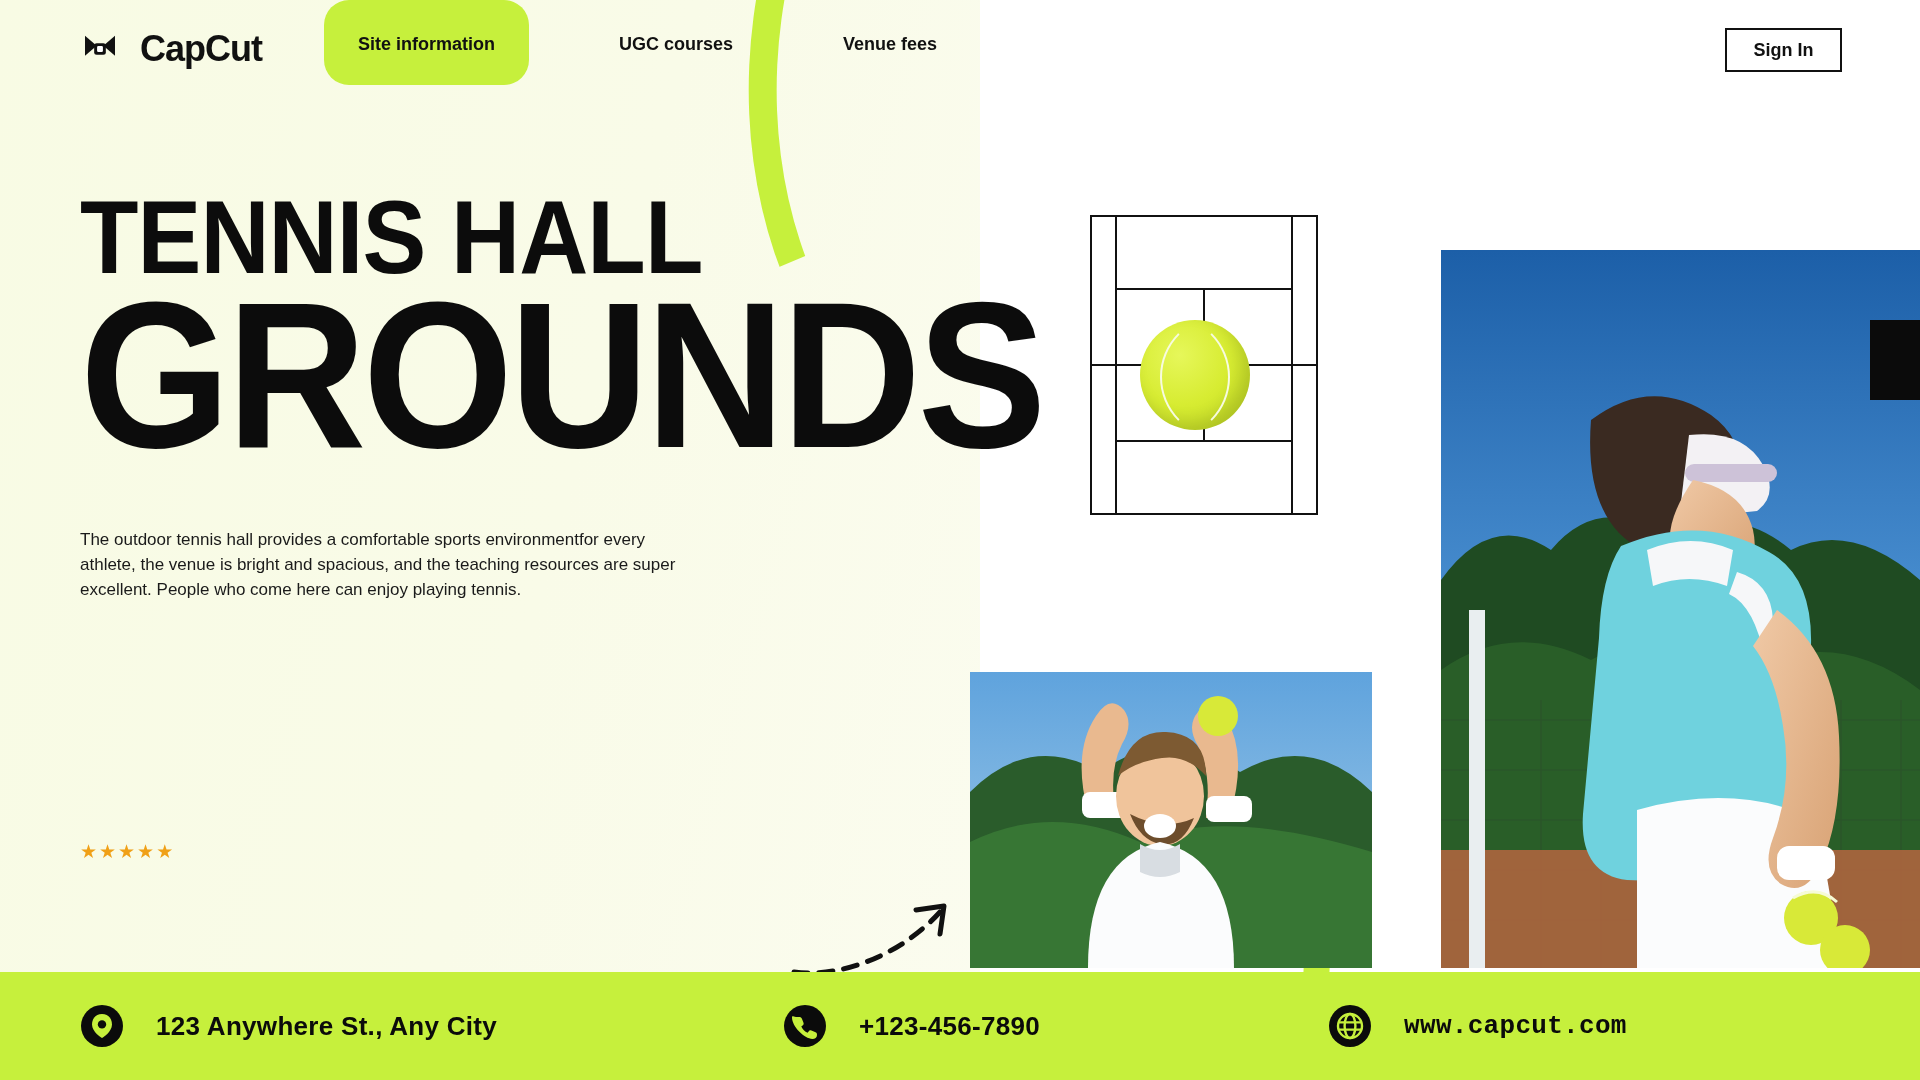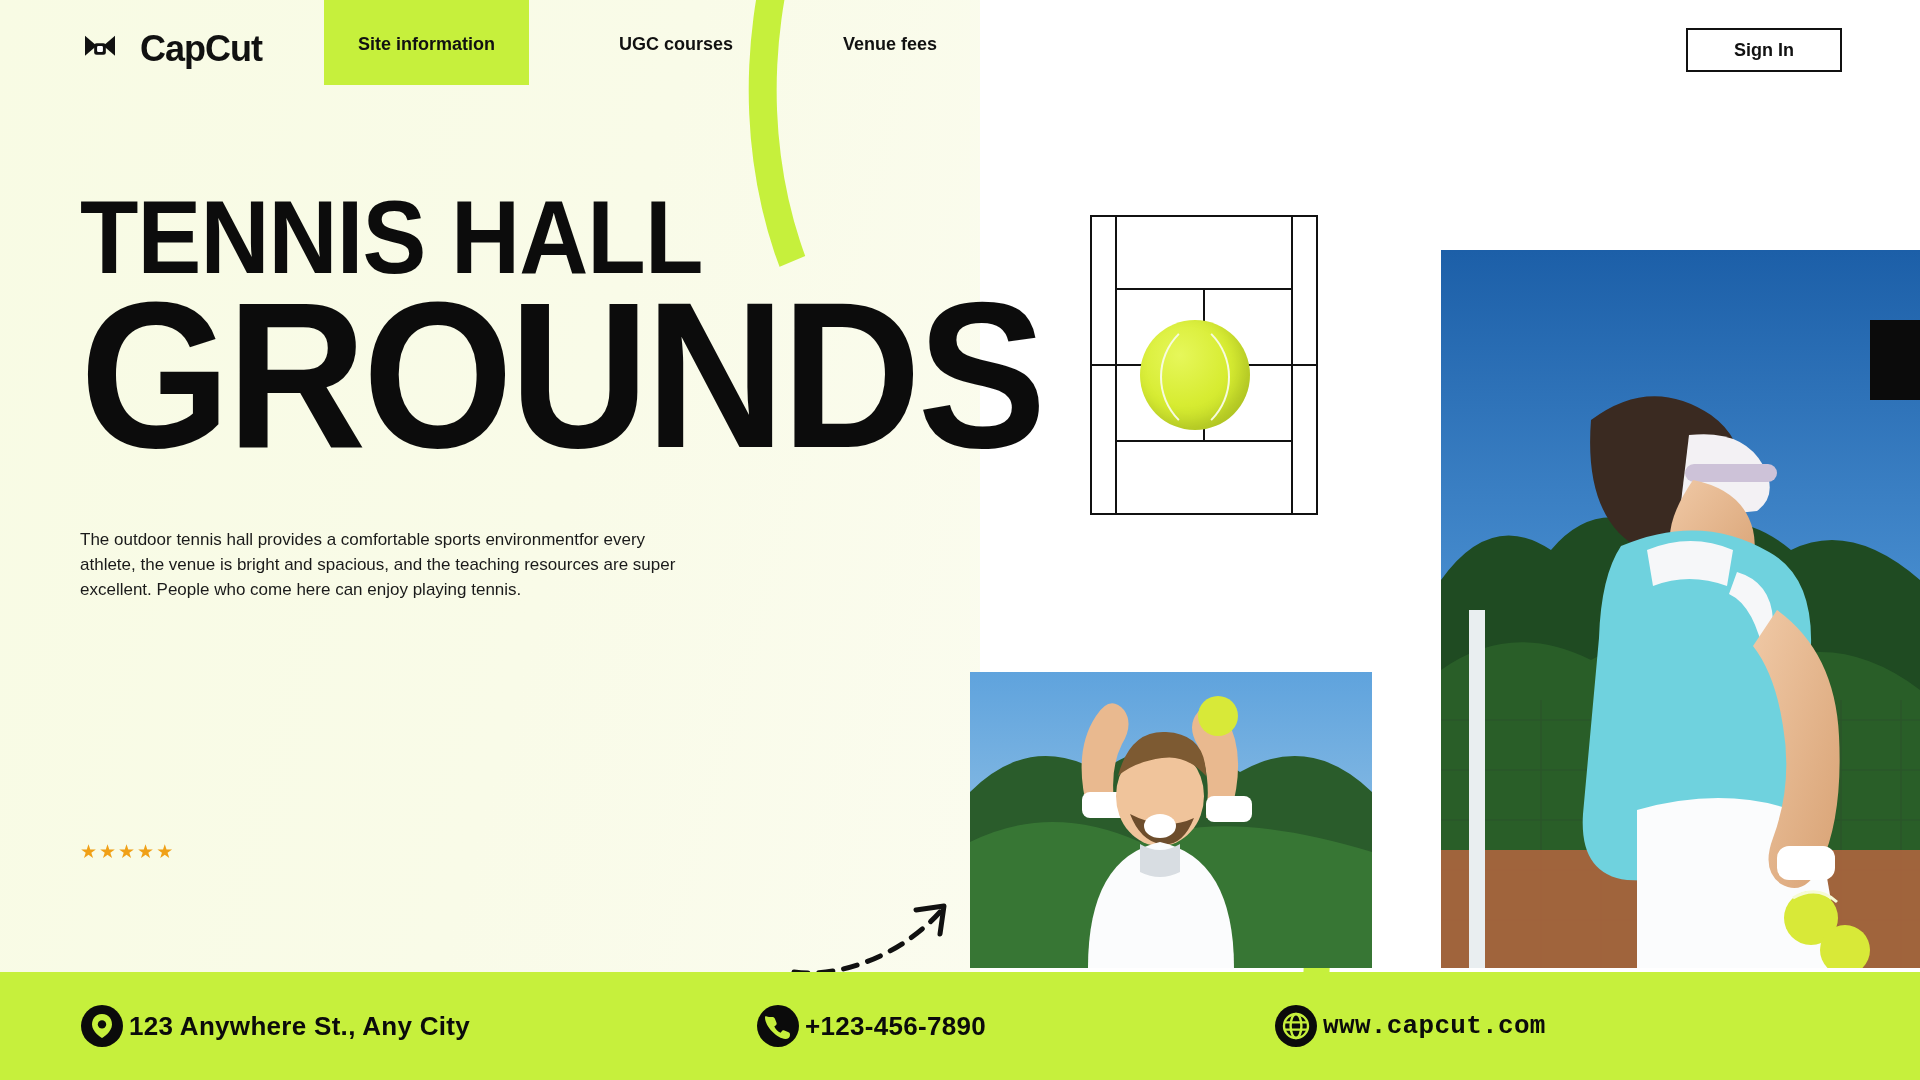--- a/index.html
+++ b/index.html
@@ -65,26 +65,26 @@
   .brand-logo { width: 40px; height: 40px; display: block; }
   .brand-name {
     font-size: 36px; font-weight: bold; letter-spacing: -1px; color: #111111;
   }
   .nav-items { display: flex; align-items: flex-start; margin-left: 62px; }
   .nav-item {
     font-size: 18px; font-weight: bold; color: #111111;
     padding: 34px 30px 30px 30px;
     white-space: nowrap;
   }
-  .nav-item.active { background: #c6f03c; padding-left: 34px; padding-right: 34px; }
+  .nav-item.active { background: #c6f03c; padding-left: 34px; padding-right: 34px; border-radius: 25px; }
   .nav-item.sp1 { margin-left: 60px; }
   .nav-item.sp2 { margin-left: 50px; }
   .signin {
     position: absolute; right: 78px; top: 28px;
-    width: 156px; height: 44px;
+    width: 117px; height: 44px;
     border: 2px solid #111111; background: transparent;
     font-size: 18px; font-weight: bold; color: #111111;
     display: flex; align-items: center; justify-content: center;
     cursor: pointer;
   }
   
   .hero { position: absolute; left: 80px; top: 190px; width: 860px; z-index: 20; }
   .title1 {
     font-family: "Liberation Sans Narrow", "Liberation Sans", sans-serif;
     font-size: 104px; font-weight: bold; line-height: 0.92;
@@ -135,21 +135,21 @@
     position: absolute; left: 1870px; top: 320px; width: 60px; height: 80px;
     background: #0b0b0b; z-index: 17;
   }
   
   .arrow { position: absolute; left: 790px; top: 900px; z-index: 19; }
   
   .footer {
     position: absolute; left: 0; bottom: 0; width: 1920px; height: 108px;
     background: #c6f03c; display: flex; align-items: center; z-index: 40;
   }
-  .f-item { display: flex; align-items: center; gap: 5px; }
+  .f-item { display: flex; align-items: center; gap: 32px; }
   .f-item.addr { margin-left: 80px; }
   .f-item.phone { margin-left: 286px; justify-content: center; }
   .f-item.web { margin-left: 288px; font-family: Liberation Mono, monospace; }
   .f-text { font-size: 26px; font-weight: bold; color: #0b0b0b; letter-spacing: 0.3px; }
   .f-icon { width: 44px; height: 44px; }
 </style>
 </head>
 <body>
 
 <div class="page">

